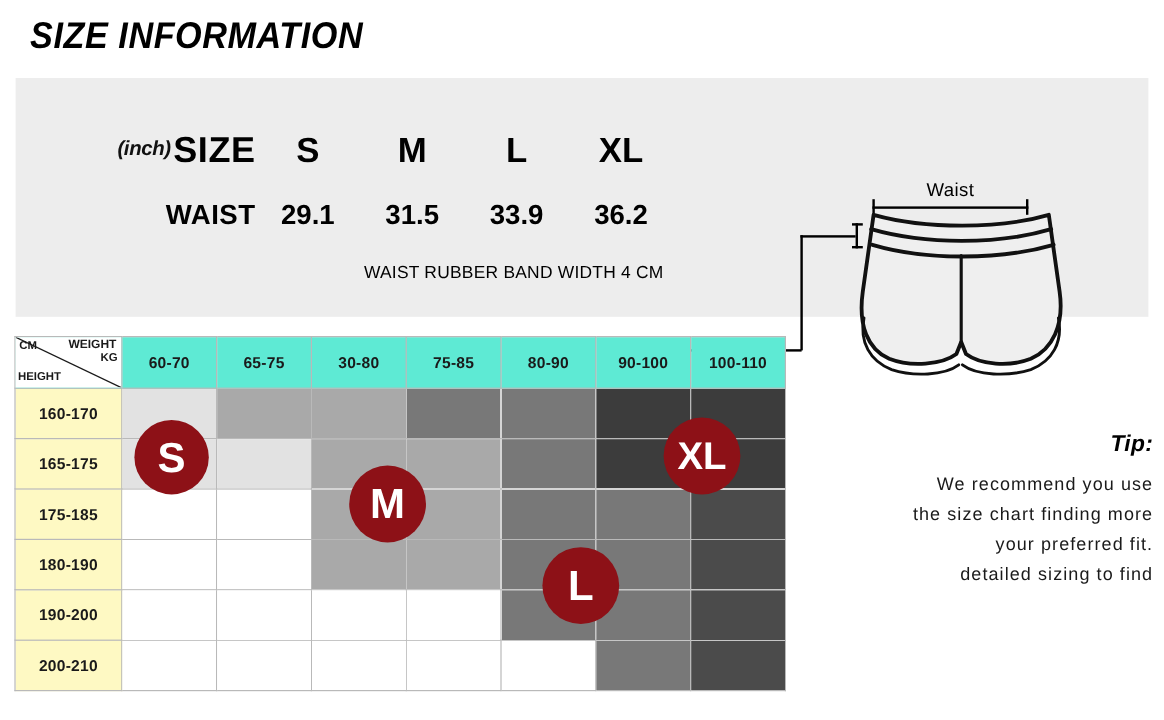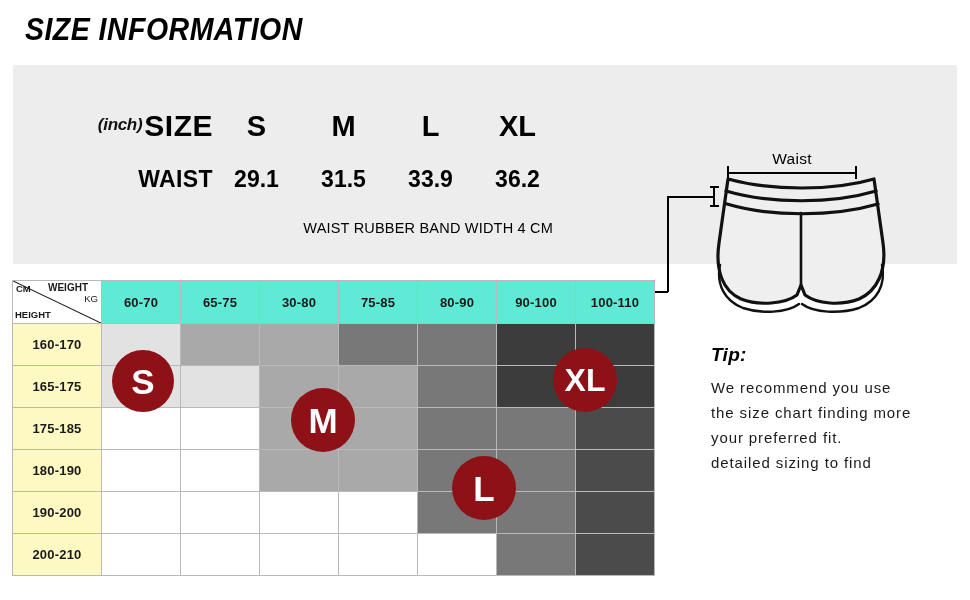--- a/index.html
+++ b/index.html
@@ -106,47 +106,47 @@
     background: #fff; overflow: hidden;
   }
   .corner .diag {
     position: absolute; left: 0; top: 0; width: 100%; height: 100%;
   }
   .corner .c-cm {
     position: absolute; left: 3px; top: 2px;
     font-size: 9.5px; font-weight: bold; color: #1a1a1a; letter-spacing: 0;
   }
   .corner .c-weight {
-    position: absolute; right: 13px; top: 1px;
+    position: absolute; right: 4px; top: 1px;
     font-size: 10px; font-weight: bold; color: #1a1a1a; letter-spacing: 0;
   }
   .corner .c-kg {
     position: absolute; right: 3px; top: 12px;
-    font-size: 9.5px; font-weight: normal; color: #1a1a1a; letter-spacing: 0;
+    font-size: 9.5px; font-weight: bold; color: #1a1a1a; letter-spacing: 0;
   }
   .corner .c-height {
     position: absolute; left: 2px; bottom: 3px;
     font-size: 9.5px; font-weight: bold; color: #1a1a1a; letter-spacing: 0;
   }
 
   
   .badge {
     position: absolute; border-radius: 50%;
     background: #8d1117; color: #fff;
     display: flex; align-items: center; justify-content: center;
     font-weight: bold; line-height: 1;
     z-index: 5;
   }
   .badge.b-s  { left: 112px; top: 350px; width: 62px; height: 62px; font-size: 35px; }
   .badge.b-m  { left: 291px; top: 388px; width: 64px; height: 64px; font-size: 35px; }
   .badge.b-l  { left: 452px; top: 456px; width: 64px; height: 64px; font-size: 35px; }
   .badge.b-xl { left: 553px; top: 348px; width: 64px; height: 64px; font-size: 32px; }
 
   
-  .tip { position: absolute; left: 711px; top: 344px; width: 250px; }
+  .tip { position: absolute; left: 711px; top: 360px; width: 250px; text-align: right; }
   .tip-head {
     font-size: 19px; font-weight: bold; font-style: italic; color: #000;
     margin-bottom: 9px; letter-spacing: 0.3px;
   }
   .tip-line {
     font-size: 15px; color: #1a1a1a; line-height: 25px;
     letter-spacing: 0.9px; white-space: nowrap;
   }
 </style>
 </head>

